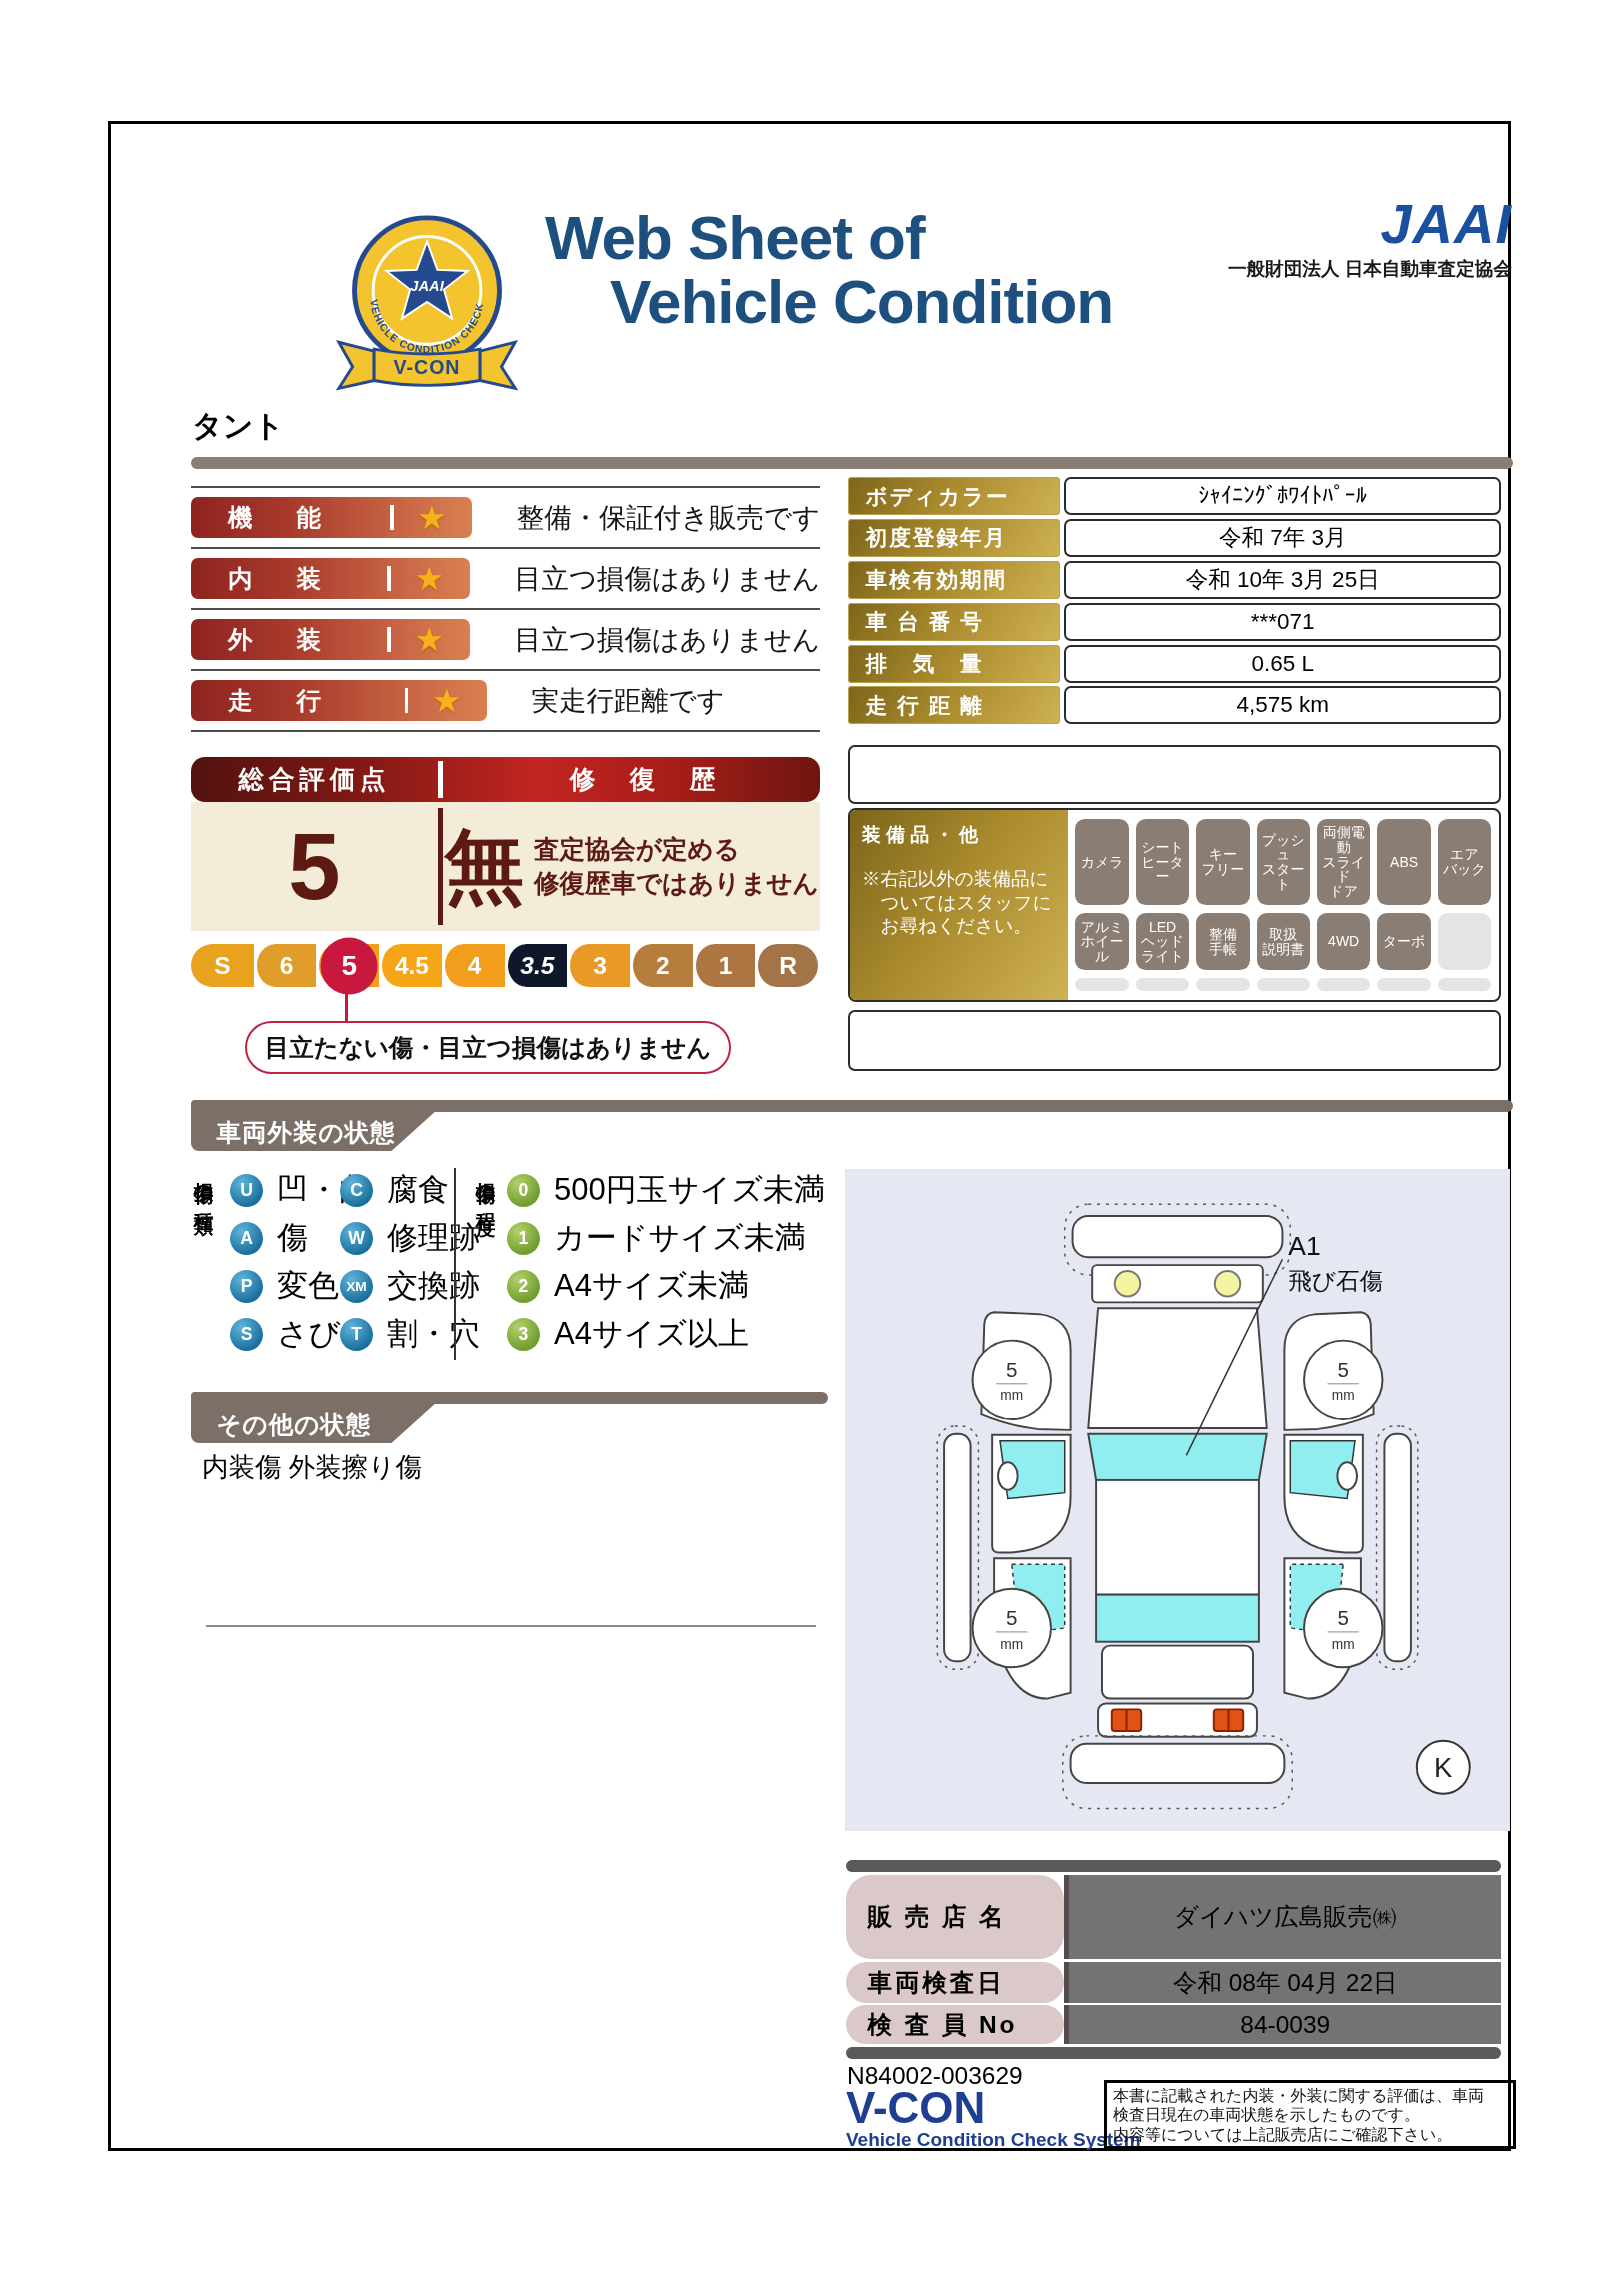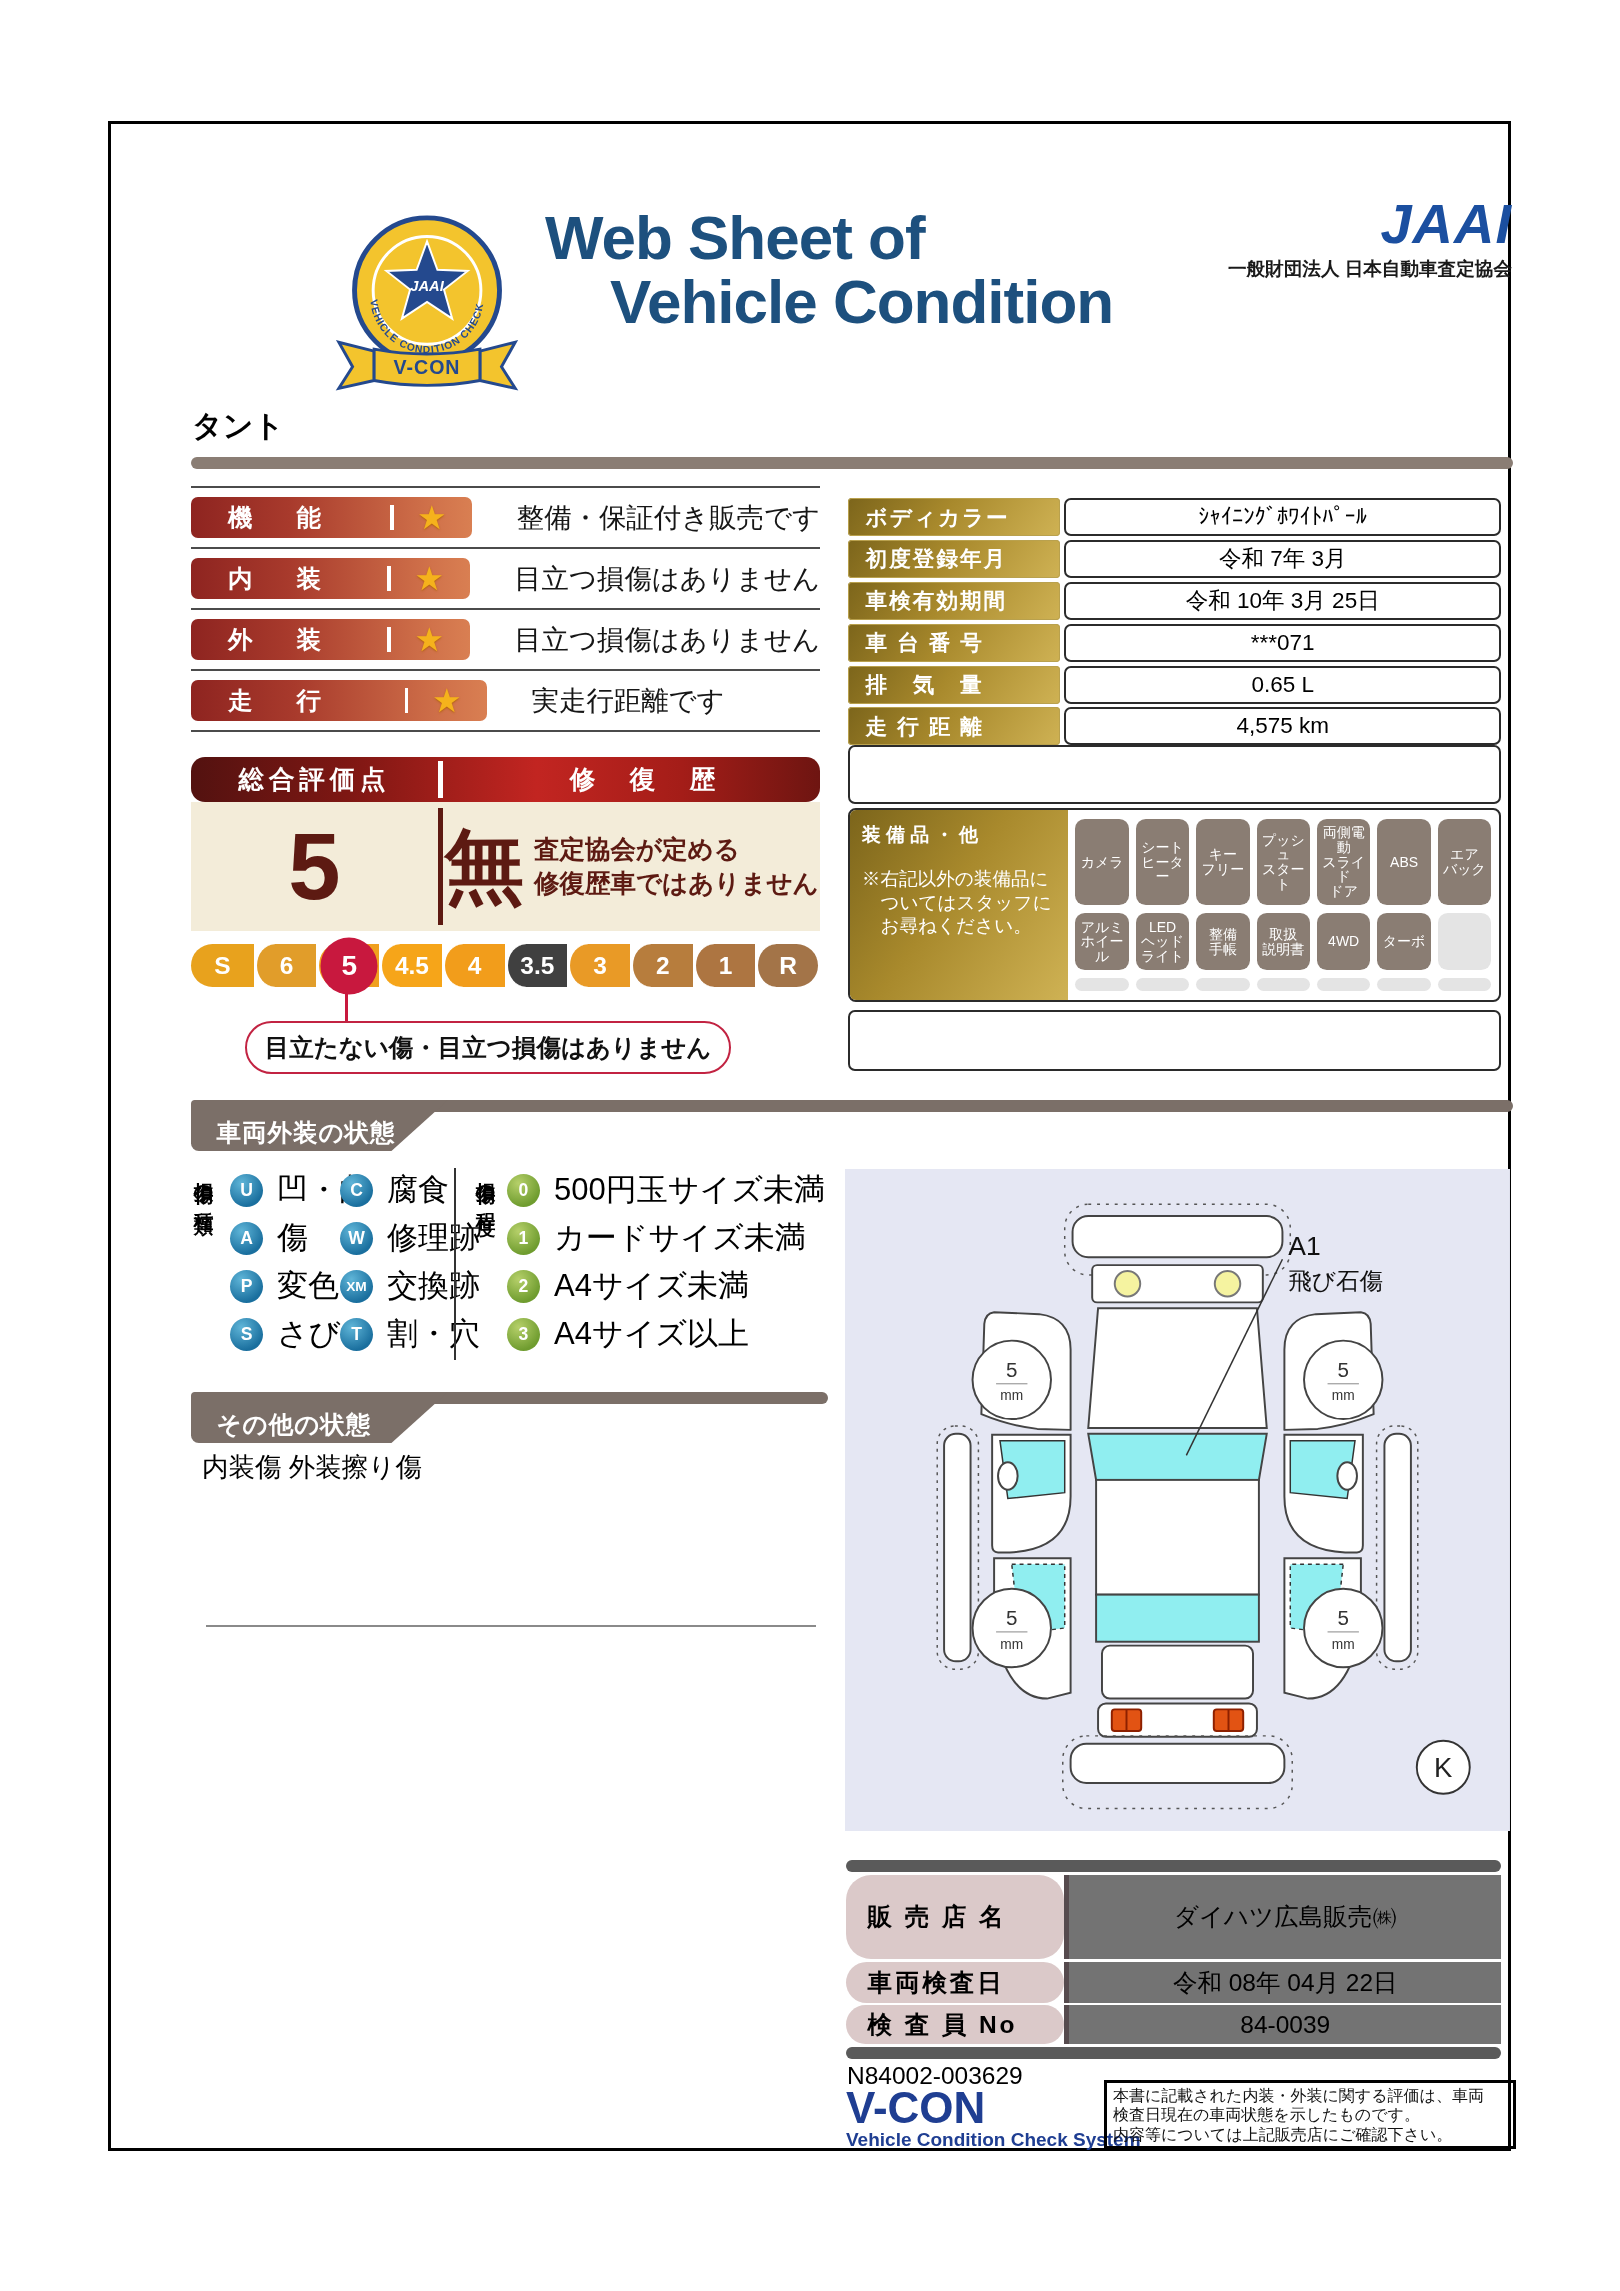--- a/index.html
+++ b/index.html
@@ -44,31 +44,31 @@
 
   
   #scale{left:191px;top:943px;width:627px;height:45px;display:flex;align-items:center;}
   .seg{width:63px;height:43px;display:flex;align-items:center;justify-content:center;color:#fff;font-weight:bold;font-size:24.5px;border-radius:21.6px 0 0 21.6px;border-left:3.9px solid #fff;box-sizing:border-box;position:relative;}
   .seg:first-child{border-left:none;}
   .seg:nth-child(1){background:#e8a21d;}
   .seg:nth-child(2){background:#e19d2a;}
   .seg:nth-child(3){background:#f0a01e;}
   .seg:nth-child(4){background:#f6a519;}
   .seg:nth-child(5){background:#f29d1b;}
-  .seg:nth-child(6){background:#404040;}
+  .seg:nth-child(6){background:#0f172a;font-style:italic;}
   .seg:nth-child(7){background:#e99a26;}
   .seg:nth-child(8){background:#b77d3d;}
   .seg:nth-child(9){background:#ad7541;}
   .seg:nth-child(10){background:#a37448;border-radius:21.6px;}
   .seg .sel-circle{position:absolute;left:50%;top:50%;transform:translate(-50%,-50%);width:57px;height:57px;border-radius:50%;background:#c8183e;display:flex;align-items:center;justify-content:center;font-size:28px;color:#fff;z-index:3;}
   #scale-line{left:345px;top:992px;width:2.9px;height:29px;background:#c8183e;}
   #scale-note{left:245px;top:1021px;width:482px;height:49px;border:2.9px solid #c22342;border-radius:29px;background:#fff;display:flex;align-items:center;justify-content:center;font-size:24.5px;font-weight:bold;color:#111;}
 
   
-  #info-table{left:848px;top:498px;width:653px;}
+  #info-table{left:848px;top:477px;width:653px;}
   .info-row{display:flex;height:38px;margin-bottom:3.9px;}
   .info-label{width:194px;border-radius:3.9px;background:linear-gradient(125deg,#7c651b 0%,#a8892c 45%,#cfb254 100%);color:#fff;font-size:21.6px;font-weight:bold;display:flex;align-items:center;padding-left:17.6px;letter-spacing:2px;box-shadow:inset 0 0 0 1px #b9a14e;white-space:nowrap;}
   .info-value{flex:1;margin-left:4.9px;background:#fff;border:2px solid #2b2b2b;border-radius:6.9px;display:flex;align-items:center;justify-content:center;font-size:22.5px;color:#000;}
   .empty-box{background:#fff;border:2px solid #2b2b2b;border-radius:6.9px;}
   #info-empty1{left:848px;top:745px;width:649px;height:55px;}
   #info-empty2{left:848px;top:1010px;width:649px;height:57px;}
 
   
   #equip{left:848px;top:808px;width:653px;height:194px;border:2px solid #2b2b2b;border-radius:7.8px;display:flex;overflow:hidden;box-sizing:border-box;background:#fff;}
   #equip-left{width:194px;background:linear-gradient(125deg,#7c651b 0%,#a8892c 45%,#cfb254 100%);color:#fff;padding:11.8px 11.8px;}

